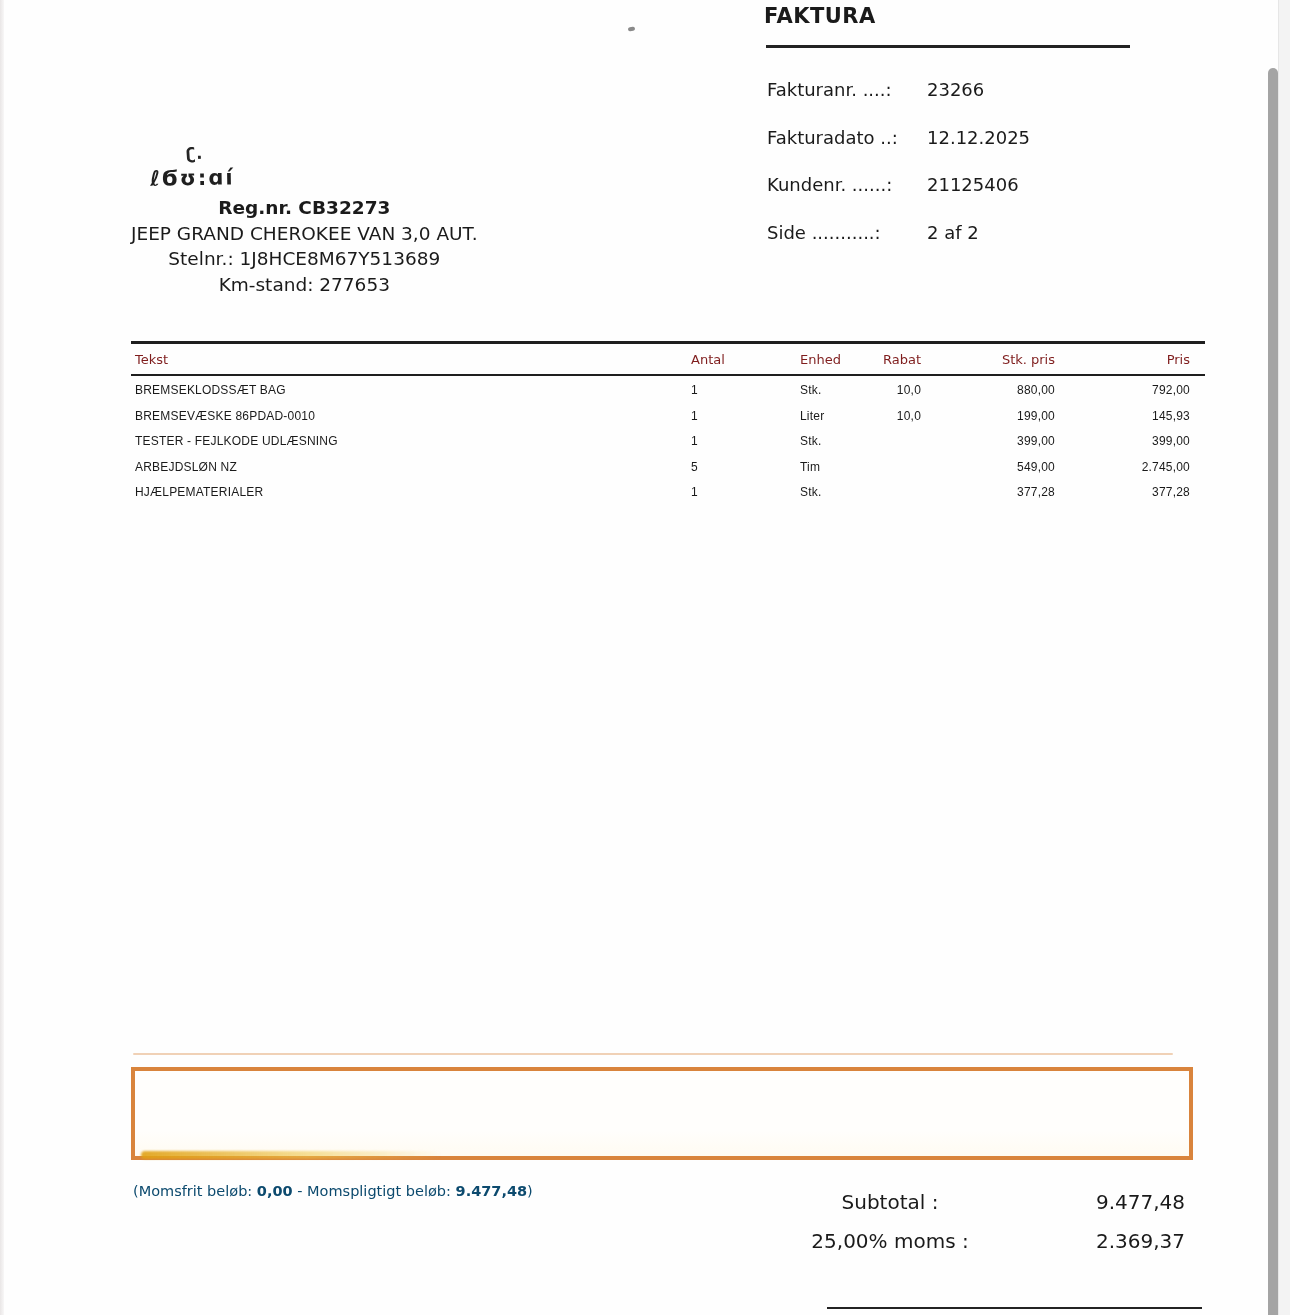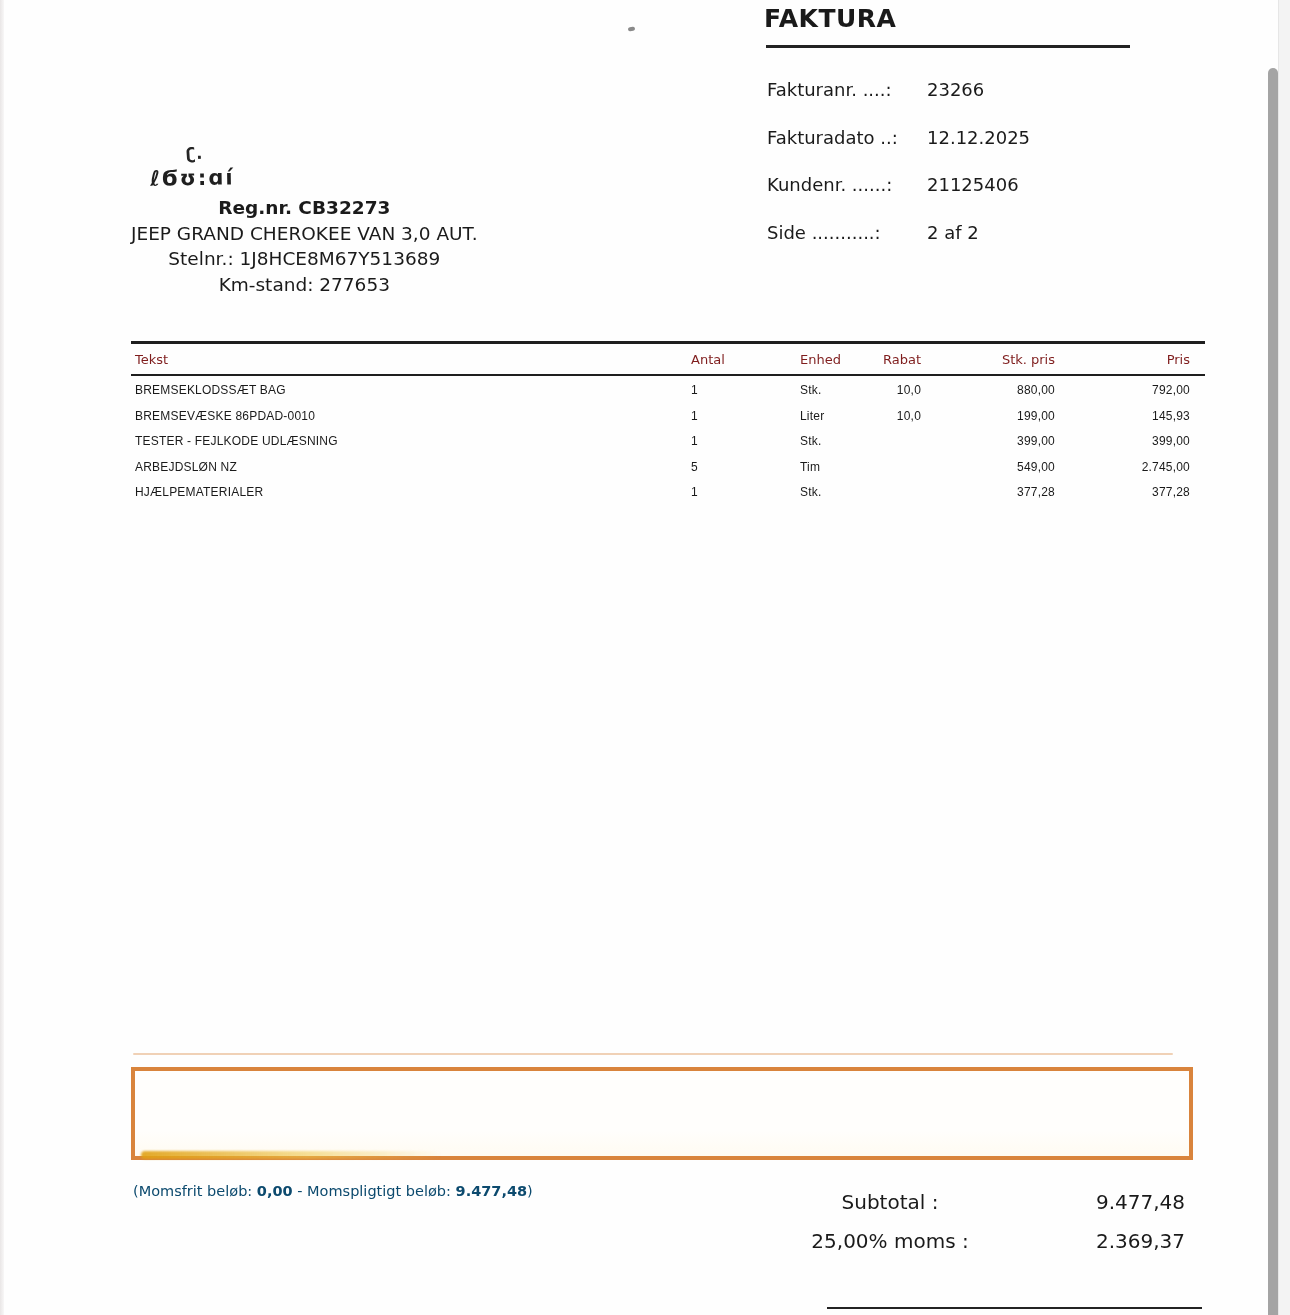--- a/index.html
+++ b/index.html
@@ -13,21 +13,21 @@
   }
   .abs { position: absolute; }
 
   
   .left-edge { left: 0; top: 0; width: 4px; height: 100%; background: linear-gradient(90deg,#e9e6e6,#f8f7f7); }
 
   
   .speck { left: 628px; top: 27px; width: 7px; height: 4px; background: #8a8a8a; border-radius: 2px; transform: rotate(-8deg); }
 
   
-  .title { left: 764px; top: 4px; font-size: 25px; font-weight: bold; letter-spacing: 0.5px; }
+  .title { left: 764px; top: 4px; font-size: 21px; font-weight: bold; letter-spacing: 0.5px; }
   .title-rule { left: 766px; top: 45px; width: 364px; height: 2.5px; background: #232323; }
   .meta { left: 767px; top: 52px; font-size: 18px; line-height: 19.7px; }
   .meta-row { white-space: nowrap; }
   .meta-label { display: inline-block; width: 160px; margin-top: 28px; }
 
   
   .stamp1 { left: 186px; top: 144px; font-size: 16px; font-weight: 600; color: #252525; transform: rotate(-4deg); letter-spacing: 1px; }
   .stamp2 { left: 150px; top: 166px; font-size: 21px; font-weight: 600; color: #1f1f1f; letter-spacing: 2px; transform: rotate(-1deg); }
 
   

